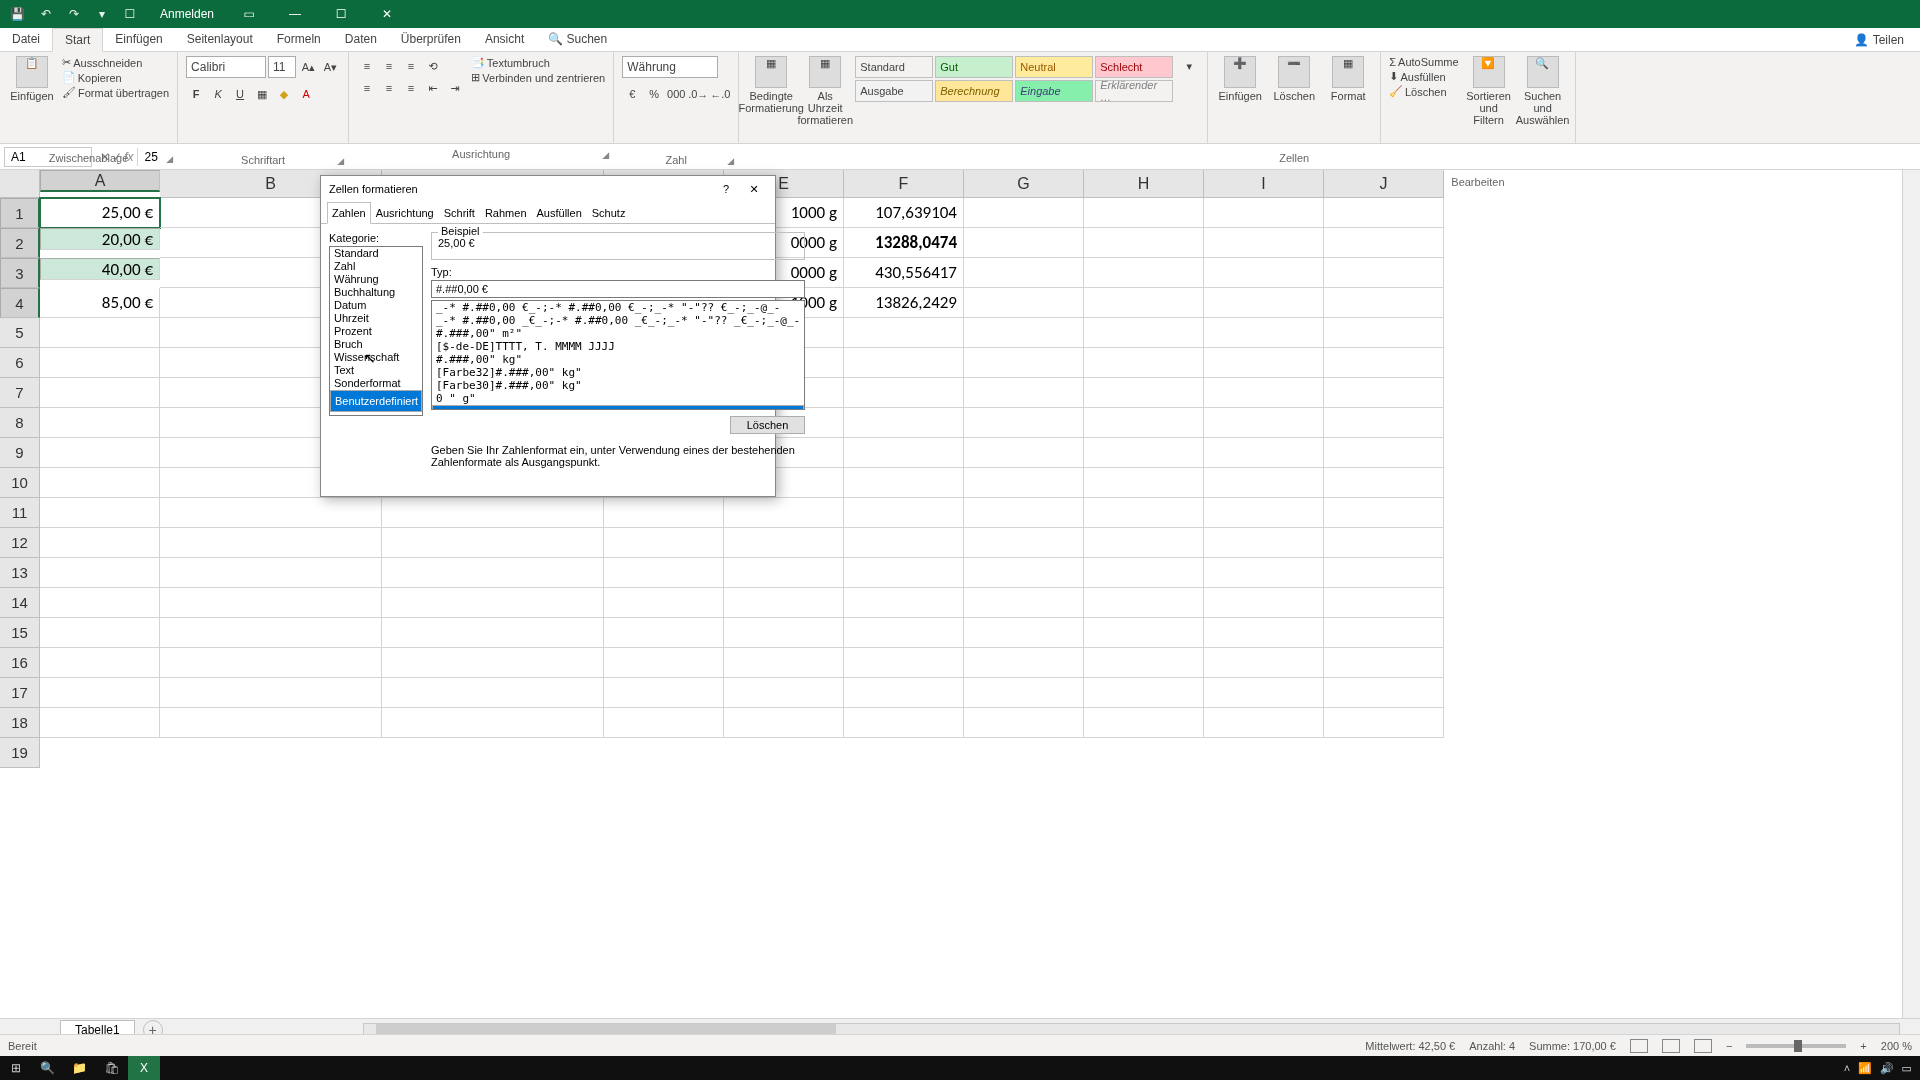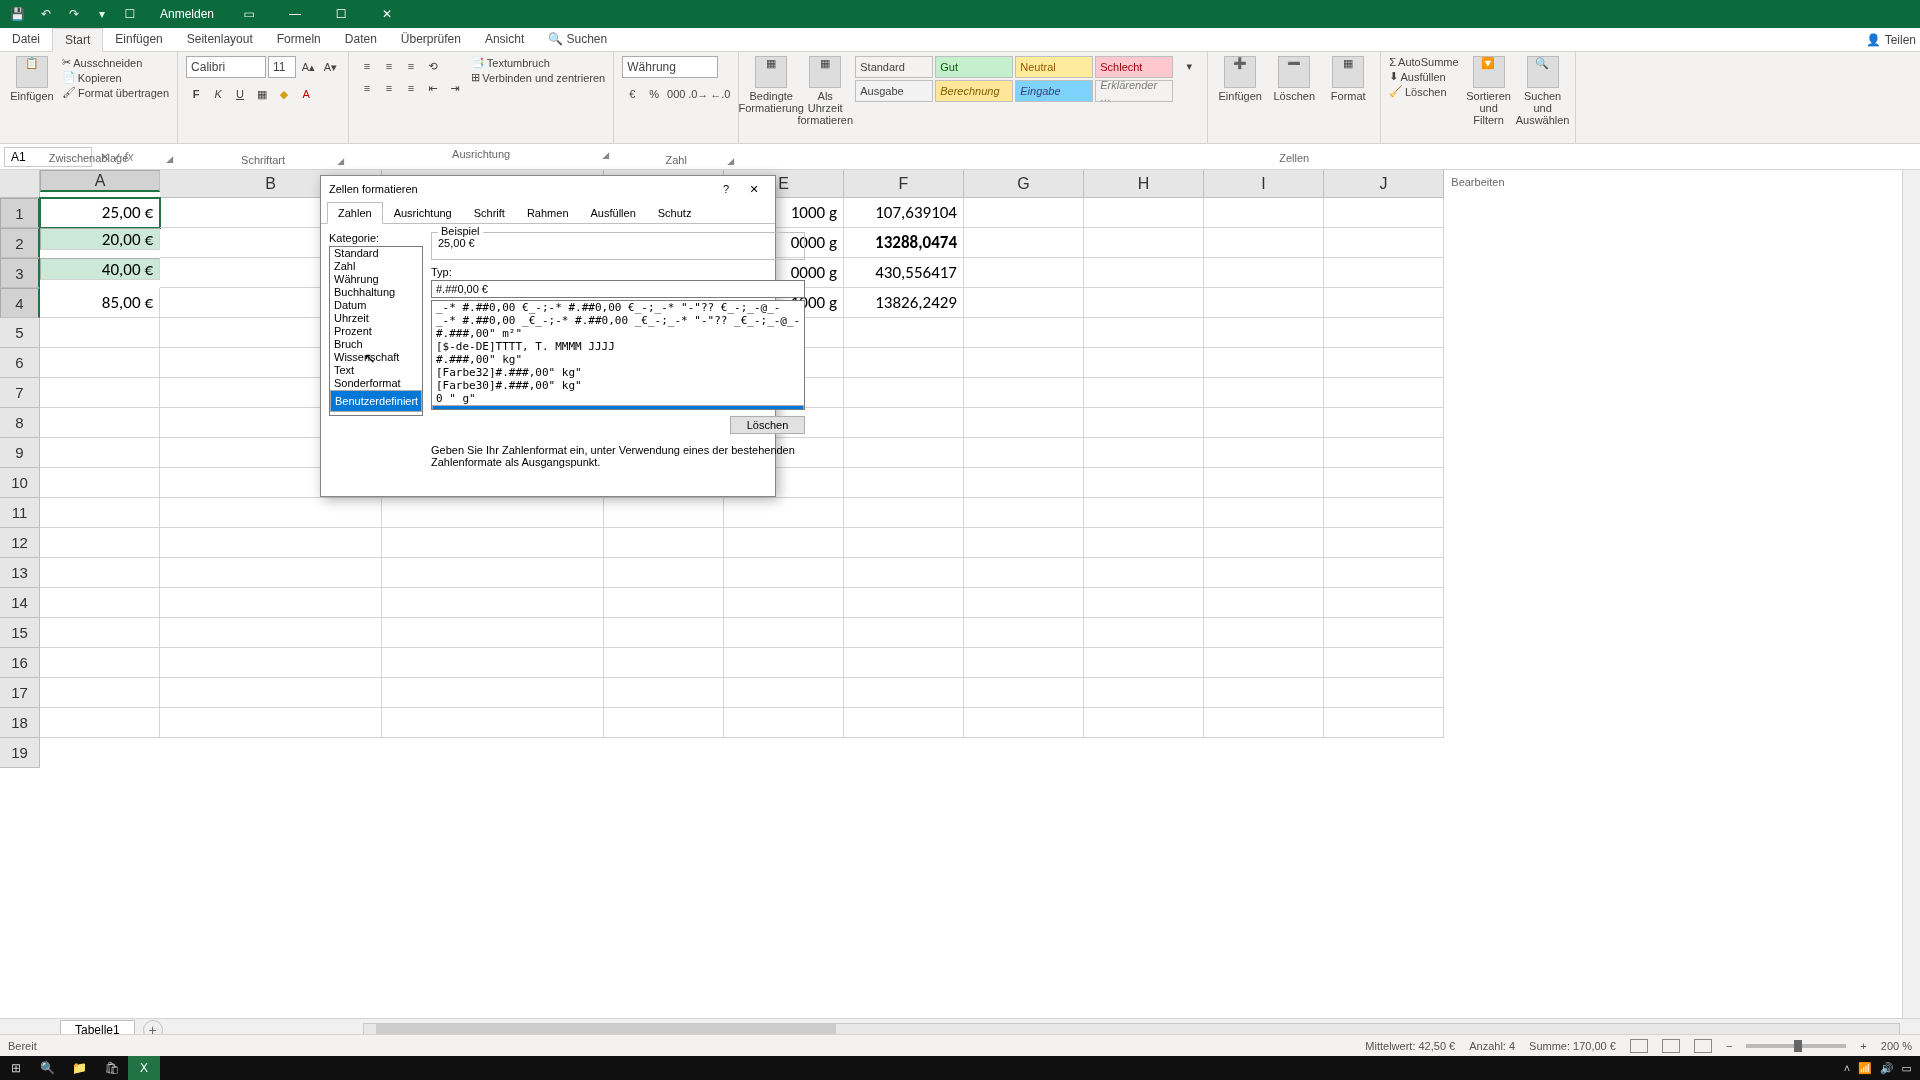--- a/index.html
+++ b/index.html
@@ -11,41 +11,41 @@
 .titlebar .qat span { width: 24px; height: 24px; display: flex; align-items: center; justify-content: center; opacity: .9; }
 .titlebar .title { flex: 1; text-align: center; }
 .titlebar .winctl { display: flex; }
 .titlebar .winctl span { width: 46px; height: 28px; display: flex; align-items: center; justify-content: center; }
 .titlebar .signin { padding: 0 12px; }
 
 
 .menutabs { height: 24px; background: #fff; border-bottom: 1px solid #d4d4d4; display: flex; font-size: 12px; color: #444; }
 .menutabs .tab { padding: 4px 12px; cursor: pointer; }
 .menutabs .tab.active { background: #f3f2f1; border: 1px solid #d4d4d4; border-bottom: 1px solid #f3f2f1; margin-bottom: -1px; }
-.menutabs .right { margin-left: auto; display: flex; align-items: center; padding-right: 4px; gap: 4px; }
+.menutabs .right { margin-left: auto; display: flex; align-items: center; padding-right: 16px; gap: 4px; }
 
 
 .ribbon { height: 92px; background: #f3f2f1; border-bottom: 1px solid #d4d4d4; display: flex; font-size: 11px; color: #444; }
 .ribbon .group { border-right: 1px solid #d4d4d4; padding: 4px 8px 2px; display: flex; flex-direction: column; position: relative; }
 .ribbon .group .gbody { flex: 1; display: flex; align-items: flex-start; gap: 6px; }
 .ribbon .group .glabel { text-align: center; color: #666; font-size: 11px; padding-top: 2px; position: relative; margin-top: 48px; }
 .ribbon .group .glabel .dlg { position: absolute; right: -4px; bottom: 0; font-size: 9px; color: #888; }
 .rb-btn-big { display: flex; flex-direction: column; align-items: center; width: 48px; font-size: 11px; text-align: center; }
 .rb-btn-big .ic { width: 32px; height: 32px; background: #ddd; border: 1px solid #bbb; margin-bottom: 2px; }
 .rb-row { display: flex; gap: 2px; align-items: center; }
 .rb-col { display: flex; flex-direction: column; gap: 2px; }
 .rb-sm { width: 20px; height: 20px; display: flex; align-items: center; justify-content: center; border: 1px solid transparent; }
 .sel { border: 1px solid #ababab; background: #fff; height: 22px; padding: 0 4px; display: flex; align-items: center; font-size: 12px; }
 .style-cell { width: 78px; height: 22px; border: 1px solid #bfbfbf; display: flex; align-items: center; padding: 0 4px; font-size: 11px; }
 .style-good { background: #c6efce; color: #006100; }
 .style-neutral { background: #ffeb9c; color: #9c5700; }
 .style-bad { background: #ffc7ce; color: #9c0006; }
 .style-out { background: #f2f2f2; }
 .style-calc { background: #ffe699; color: #7f6000; font-style: italic; }
-.style-input { background: #7dd3fc; color: #3f3f76; font-style: italic; }
+.style-input { background: #86efac; color: #3f3f76; font-style: italic; }
 .style-expl { color: #7f7f7f; font-style: italic; }
 
 
 .fbar { height: 26px; border-bottom: 1px solid #d4d4d4; display: flex; align-items: center; font-size: 12px; }
 .fbar .namebox { width: 88px; border: 1px solid #c8c8c8; margin: 2px 4px; padding: 2px 6px; background: #fff; }
 .fbar .fxbtns { display: flex; gap: 2px; padding: 0 4px; color: #888; }
 .fbar .fxinput { flex: 1; padding: 2px 6px; border-left: 1px solid #d4d4d4; }
 
 
 .grid-wrap { position: absolute; top: 170px; left: 0; right: 0; bottom: 40px; overflow: hidden; }
@@ -79,21 +79,21 @@
 .taskbar { position: absolute; left: 0; right: 0; bottom: 0; height: 24px; background: #101010; display: flex; align-items: center; }
 .taskbar .tb { width: 32px; height: 24px; display: flex; align-items: center; justify-content: center; color: #ccc; font-size: 12px; }
 .taskbar .tray { margin-left: auto; display: flex; align-items: center; color: #ccc; font-size: 11px; gap: 8px; padding-right: 8px; }
 
 
 .dialog { position: absolute; left: 320px; top: 175px; width: 456px; background: #fff; border: 1px solid #888; box-shadow: 3px 3px 12px rgba(0,0,0,.3); font-size: 11px; }
 .dialog .dtitle { height: 26px; display: flex; align-items: center; padding: 0 8px; background: #fff; }
 .dialog .dtitle .dctl { margin-left: auto; display: flex; gap: 2px; }
 .dialog .dtitle .dctl span { width: 26px; height: 20px; display: flex; align-items: center; justify-content: center; }
 .dialog .dtabs { display: flex; border-bottom: 1px solid #bfbfbf; padding: 0 6px; }
-.dialog .dtabs .dt { padding: 4px 10px; border: 1px solid transparent; margin-bottom: -1px; cursor: pointer; }
+.dialog .dtabs .dt { padding: 4px 4px; border: 1px solid transparent; margin-bottom: -1px; cursor: pointer; }
 .dialog .dtabs .dt.active { border: 1px solid #bfbfbf; border-bottom: 1px solid #fff; background: #fff; }
 .dialog .dbody { padding: 8px; }
 .dlg-row { display: flex; gap: 8px; }
 .dlg-label { margin-bottom: 2px; }
 .catlist { width: 94px; height: 170px; border: 1px solid #7a7a7a; background: #fff; overflow: hidden; }
 .catlist .ci { padding: 0 4px; line-height: 13px; font-size: 11px; cursor: pointer; white-space: nowrap; }
 .catlist .ci.sel { background: #0078d7; color: #fff; }
 .rightcol { flex: 1; }
 .sample-box { border: 1px solid #bfbfbf; padding: 4px 6px; margin-bottom: 6px; height: 28px; position: relative; }
 .sample-box .lg { position: absolute; top: -8px; left: 6px; background: #fff; padding: 0 3px; font-size: 11px; }
@@ -290,20 +290,21 @@
   </div>
 </div>
 
 <div class="fbar">
   <div class="namebox">A1</div>
   <div class="fxbtns">
     <span>✕</span>
     <span>✓</span>
     <span><i>fx</i></span>
   </div>
+  <div class="fxinput">25</div>
 </div>
 
 <div class="grid-wrap">
   <div class="corner"></div>
   <div class="colheads" id="colheads">
       <div class="ch sel" style="width: 120px;">A</div>
       <div class="ch" style="width: 222px;">B</div>
       <div class="ch" style="width: 222px;">C</div>
       <div class="ch" style="width: 120px;">D</div>
       <div class="ch" style="width: 120px;">E</div>

